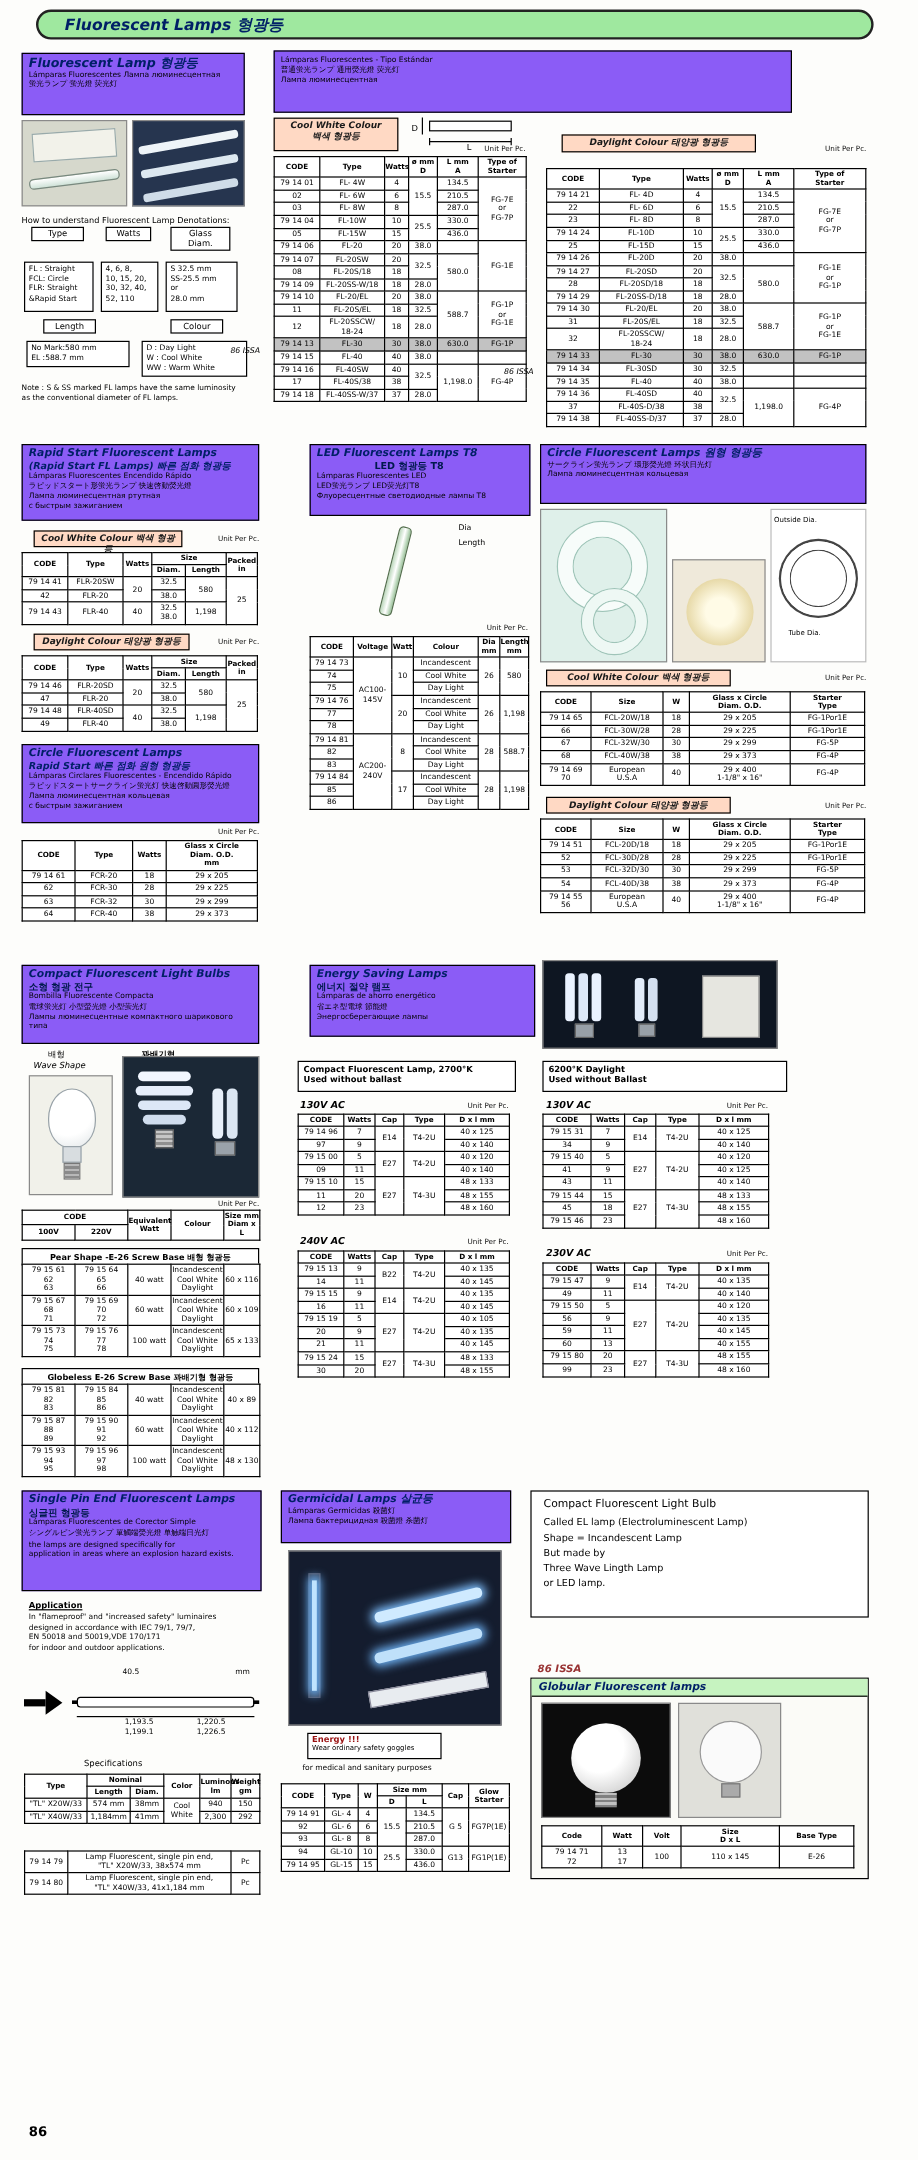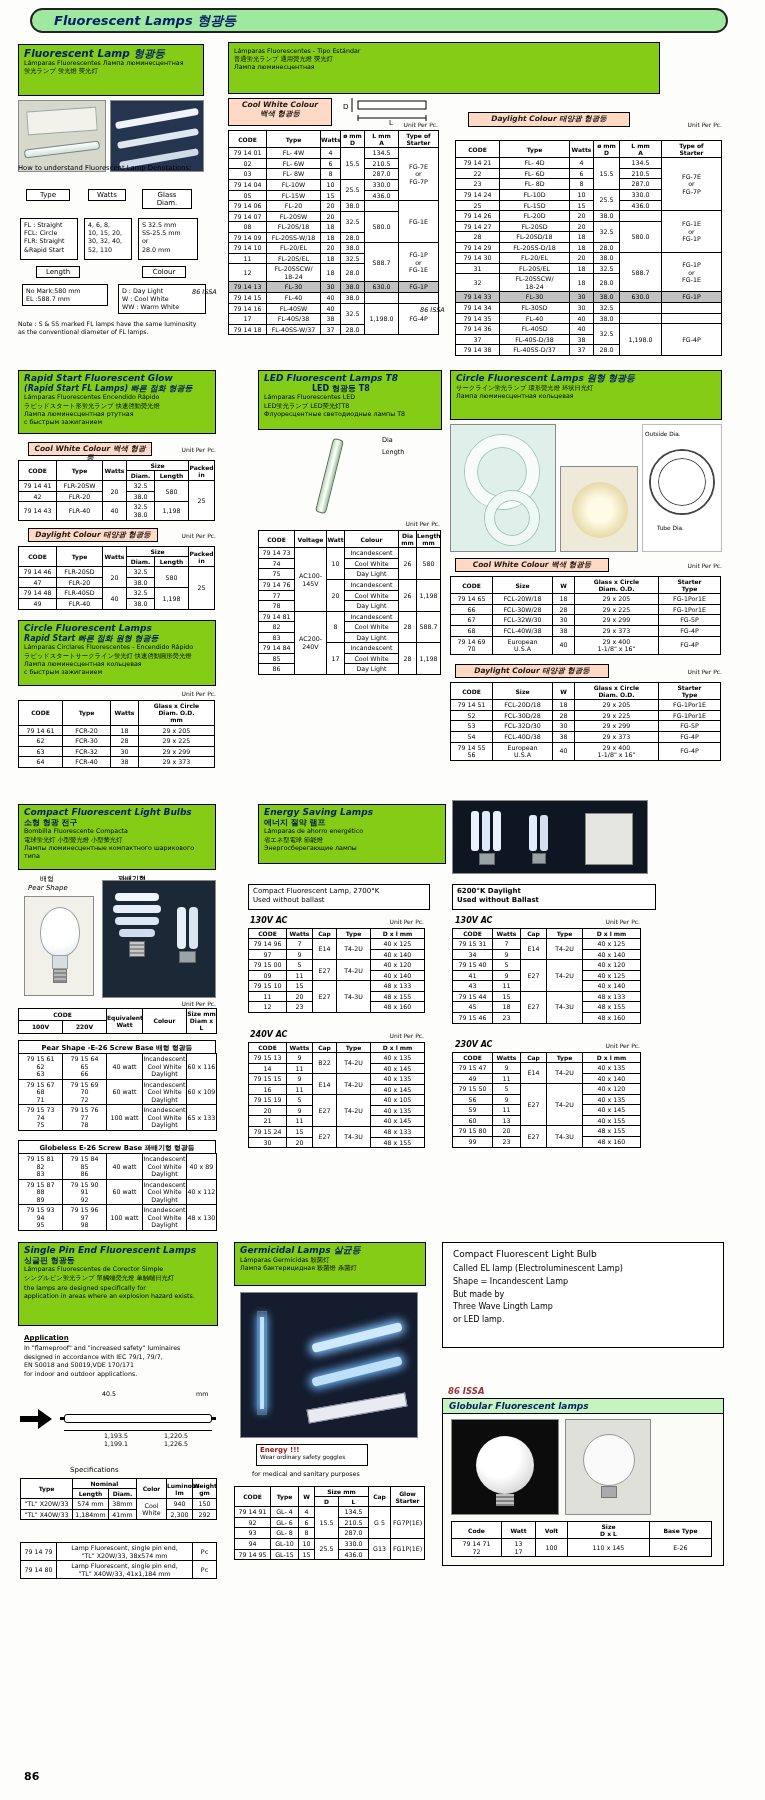--- a/index.html
+++ b/index.html
@@ -1,20 +1,20 @@
 <!DOCTYPE html>
 <html><head>
 <meta charset="utf-8">
 <style>
   * { margin:0; padding:0; box-sizing:border-box; }
   html,body { width:765px; height:1800px; }
   body { position:relative; background:#fdfdfb; font-family:"DejaVu Sans",sans-serif; color:#000; overflow:hidden; }
   .ab { position:absolute; }
   .pl { white-space:pre-line; }
-  .gbox { background:#84cc16; border:1px solid #000; padding:2px 5px; }
+  .gbox { background:#8b5cf6; border:1px solid #000; padding:2px 5px; }
   .t1 { display:block; font-weight:bold; font-style:italic; font-size:10.5px; color:#001f66; line-height:1.15; }
   .t1s { display:block; font-weight:bold; font-style:italic; font-size:9px; color:#001f66; line-height:1.2; }
   .tk { display:block; font-weight:bold; font-size:8.5px; color:#00194d; line-height:1.2; }
   .s { display:block; font-size:6.3px; line-height:1.3; }
   .pinkhdr { background:#ffd9c4; border:1px solid #000; text-align:center; font-weight:bold; font-style:italic; font-size:7.5px; line-height:1.25; padding:1px 2px; color:#1a1a1a; }
   .unit { font-size:6px; text-align:right; color:#111; }
   .vlabel { font-weight:bold; font-style:italic; font-size:8px; }
   .tbl { border-collapse:collapse; background:#fff; }
   .tbl th,.tbl td { border:1px solid #000; font-size:6.3px; line-height:1.2; text-align:center; vertical-align:middle; padding:1px 0; white-space:pre-line; font-weight:normal; color:#000; }
   .tbl th { font-size:6px; font-weight:bold; background:#fff; }
@@ -41,21 +41,21 @@
 <div class="ab photo" style="left:18px;top:100px;width:88px;height:72px;background:#d6d8cc;">
   <div class="ab" style="left:8px;top:8px;width:70px;height:24px;background:#f2f2ea;border:1px solid #9aa;transform:rotate(-4deg);"></div>
   <div class="ab" style="left:5px;top:44px;width:76px;height:9px;background:linear-gradient(#ffffff,#cfe2d8);border:1px solid #78897f;border-radius:4px;transform:rotate(-7deg);"></div>
 </div>
 <div class="ab photo" style="left:110px;top:100px;width:94px;height:72px;background:#26354f;">
   <div class="ab" style="left:4px;top:14px;width:84px;height:7px;background:#eef4f8;border-radius:3px;transform:rotate(-10deg);"></div>
   <div class="ab" style="left:6px;top:34px;width:82px;height:7px;background:#dde8f0;border-radius:3px;transform:rotate(-10deg);"></div>
   <div class="ab" style="left:8px;top:54px;width:80px;height:7px;background:#cfdce8;border-radius:3px;transform:rotate(-10deg);"></div>
 </div>
 
-<div class="ab" style="left:18px;top:164px;width:200px;font-size:6.8px;">How to understand Fluorescent Lamp Denotations:</div>
+<div class="ab" style="left:18px;top:180px;width:200px;font-size:6.8px;">How to understand Fluorescent Lamp Denotations:</div>
 
 <div class="ab lbox" style="left:26px;top:189px;width:44px;">Type</div>
 <div class="ab lbox pl" style="left:88px;top:189px;width:38px;">Watts</div>
 <div class="ab lbox pl" style="left:142px;top:189px;width:50px;">Glass
 Diam.</div>
 
 <div class="ab dbox pl" style="left:20px;top:218px;width:58px;height:42px;">FL  : Straight
 FCL: Circle
 FLR: Straight
   &amp;Rapid Start</div>
@@ -403,21 +403,21 @@
           <td>FL-40SS-D/37</td>
           <td>37</td>
           <td>28.0</td>
         </tr>
       </tbody>
     </table>
   </div>
 <div class="ab" style="left:420px;top:306px;font-style:italic;font-size:6.5px;">86 ISSA</div>
 
 <div class="ab gbox" style="left:18px;top:370px;width:198px;height:64px;">
-  <span class="t1s">Rapid Start Fluorescent Glow</span>
+  <span class="t1s">Rapid Start Fluorescent Lamps</span>
   <span class="t1s" style="font-size:8px;">(Rapid Start FL Lamps)  빠른 점화 형광등</span>
   <span class="s">Lámparas Fluorescentes Encendido Rápido</span>
   <span class="s">ラピッドスタート形蛍光ランプ  快速啓動熒光燈</span>
   <span class="s pl">Лампа люминесцентная ртутная
 с быстрым зажиганием</span>
 </div>
 
 <div class="ab pinkhdr" style="left:28px;top:442px;width:124px;height:14px;">Cool White Colour  백색 형광등</div>
 <div class="ab unit" style="left:152px;top:446px;width:64px;">Unit Per Pc.</div>
 <div class="ab" style="left:18px;top:460px;">
@@ -840,21 +840,21 @@
 <div class="ab gbox" style="left:18px;top:804px;width:198px;height:66px;">
   <span class="t1s">Compact Fluorescent Light Bulbs</span>
   <span class="tk" style="font-size:8px;">소형 형광 전구</span>
   <span class="s">Bombilla Fluorescente Compacta</span>
   <span class="s">電球蛍光灯  小型螢光燈  小型萤光灯</span>
   <span class="s">Лампы люминесцентные компактного шарикового типа</span>
 </div>
 
 <div class="ab" style="left:40px;top:874px;font-size:7px;font-weight:normal;">배형</div>
 <div class="ab" style="left:118px;top:874px;font-size:7px;font-weight:bold;">꽈배기형</div>
-<div class="ab" style="left:28px;top:884px;font-size:7px;font-style:italic;">Pear Shape</div>
+<div class="ab" style="left:28px;top:884px;font-size:7px;font-style:italic;">Wave Shape</div>
 <div class="ab" style="left:126px;top:884px;font-size:7px;font-style:italic;">Globeless</div>
 
 <div class="ab photo" style="left:24px;top:896px;width:70px;height:100px;background:#f1f1ea;">
   <div class="ab" style="left:15px;top:10px;width:40px;height:50px;background:radial-gradient(circle at 40% 35%,#ffffff 55%,#dfe4e6 100%);border:1px solid #98a2a8;border-radius:50% 50% 46% 46%;"></div>
   <div class="ab" style="left:27px;top:58px;width:16px;height:14px;background:#d8dde0;border:1px solid #98a2a8;"></div>
   <div class="ab" style="left:28px;top:72px;width:14px;height:14px;background:repeating-linear-gradient(#b8b8b8 0 2px,#8a8a8a 2px 4px);border:1px solid #777;"></div>
 </div>
 <div class="ab photo" style="left:102px;top:880px;width:114px;height:118px;background:#1b2836;">
   <div class="ab" style="left:12px;top:12px;width:44px;height:8px;background:#f2f7ff;border-radius:4px;"></div>
   <div class="ab" style="left:10px;top:24px;width:48px;height:8px;background:#e6eefb;border-radius:4px;"></div>
@@ -1013,21 +1013,21 @@
   <div class="ab" style="left:18px;top:10px;width:8px;height:40px;background:#eaf2ff;border-radius:3px;"></div>
   <div class="ab" style="left:29px;top:10px;width:8px;height:40px;background:#dde8f8;border-radius:3px;"></div>
   <div class="ab" style="left:40px;top:10px;width:8px;height:40px;background:#eaf2ff;border-radius:3px;"></div>
   <div class="ab" style="left:26px;top:52px;width:16px;height:12px;background:#98a0a8;border:1px solid #666;"></div>
   <div class="ab" style="left:76px;top:14px;width:8px;height:36px;background:#e2ecfa;border-radius:3px;"></div>
   <div class="ab" style="left:87px;top:14px;width:8px;height:36px;background:#d4e0f0;border-radius:3px;"></div>
   <div class="ab" style="left:79px;top:52px;width:14px;height:11px;background:#98a0a8;border:1px solid #666;"></div>
   <div class="ab" style="left:132px;top:12px;width:48px;height:52px;background:#e6e6e0;border:1px solid #888;"></div>
 </div>
 
-<div class="ab notebox pl" style="left:248px;top:884px;width:182px;height:26px;font-size:7px;font-weight:normal;padding:2px 4px;line-height:1.35;">Compact Fluorescent Lamp, 2700°K
+<div class="ab notebox pl" style="left:248px;top:884px;width:182px;height:26px;font-size:7px;font-weight:bold;padding:2px 4px;line-height:1.35;">Compact Fluorescent Lamp, 2700°K
 Used without ballast</div>
 <div class="ab notebox pl" style="left:452px;top:884px;width:204px;height:26px;font-size:7px;font-weight:bold;padding:2px 4px;line-height:1.35;">6200°K Daylight
 Used without Ballast</div>
 
 <div class="ab vlabel" style="left:250px;top:916px;">130V AC</div>
 <div class="ab unit" style="left:366px;top:918px;width:58px;">Unit Per Pc.</div>
 <div class="ab" style="left:248px;top:928px;">
     <table class="tbl" style="table-layout: fixed; width: 176px;">
       <colgroup>
         <col style="width: 38px;">

